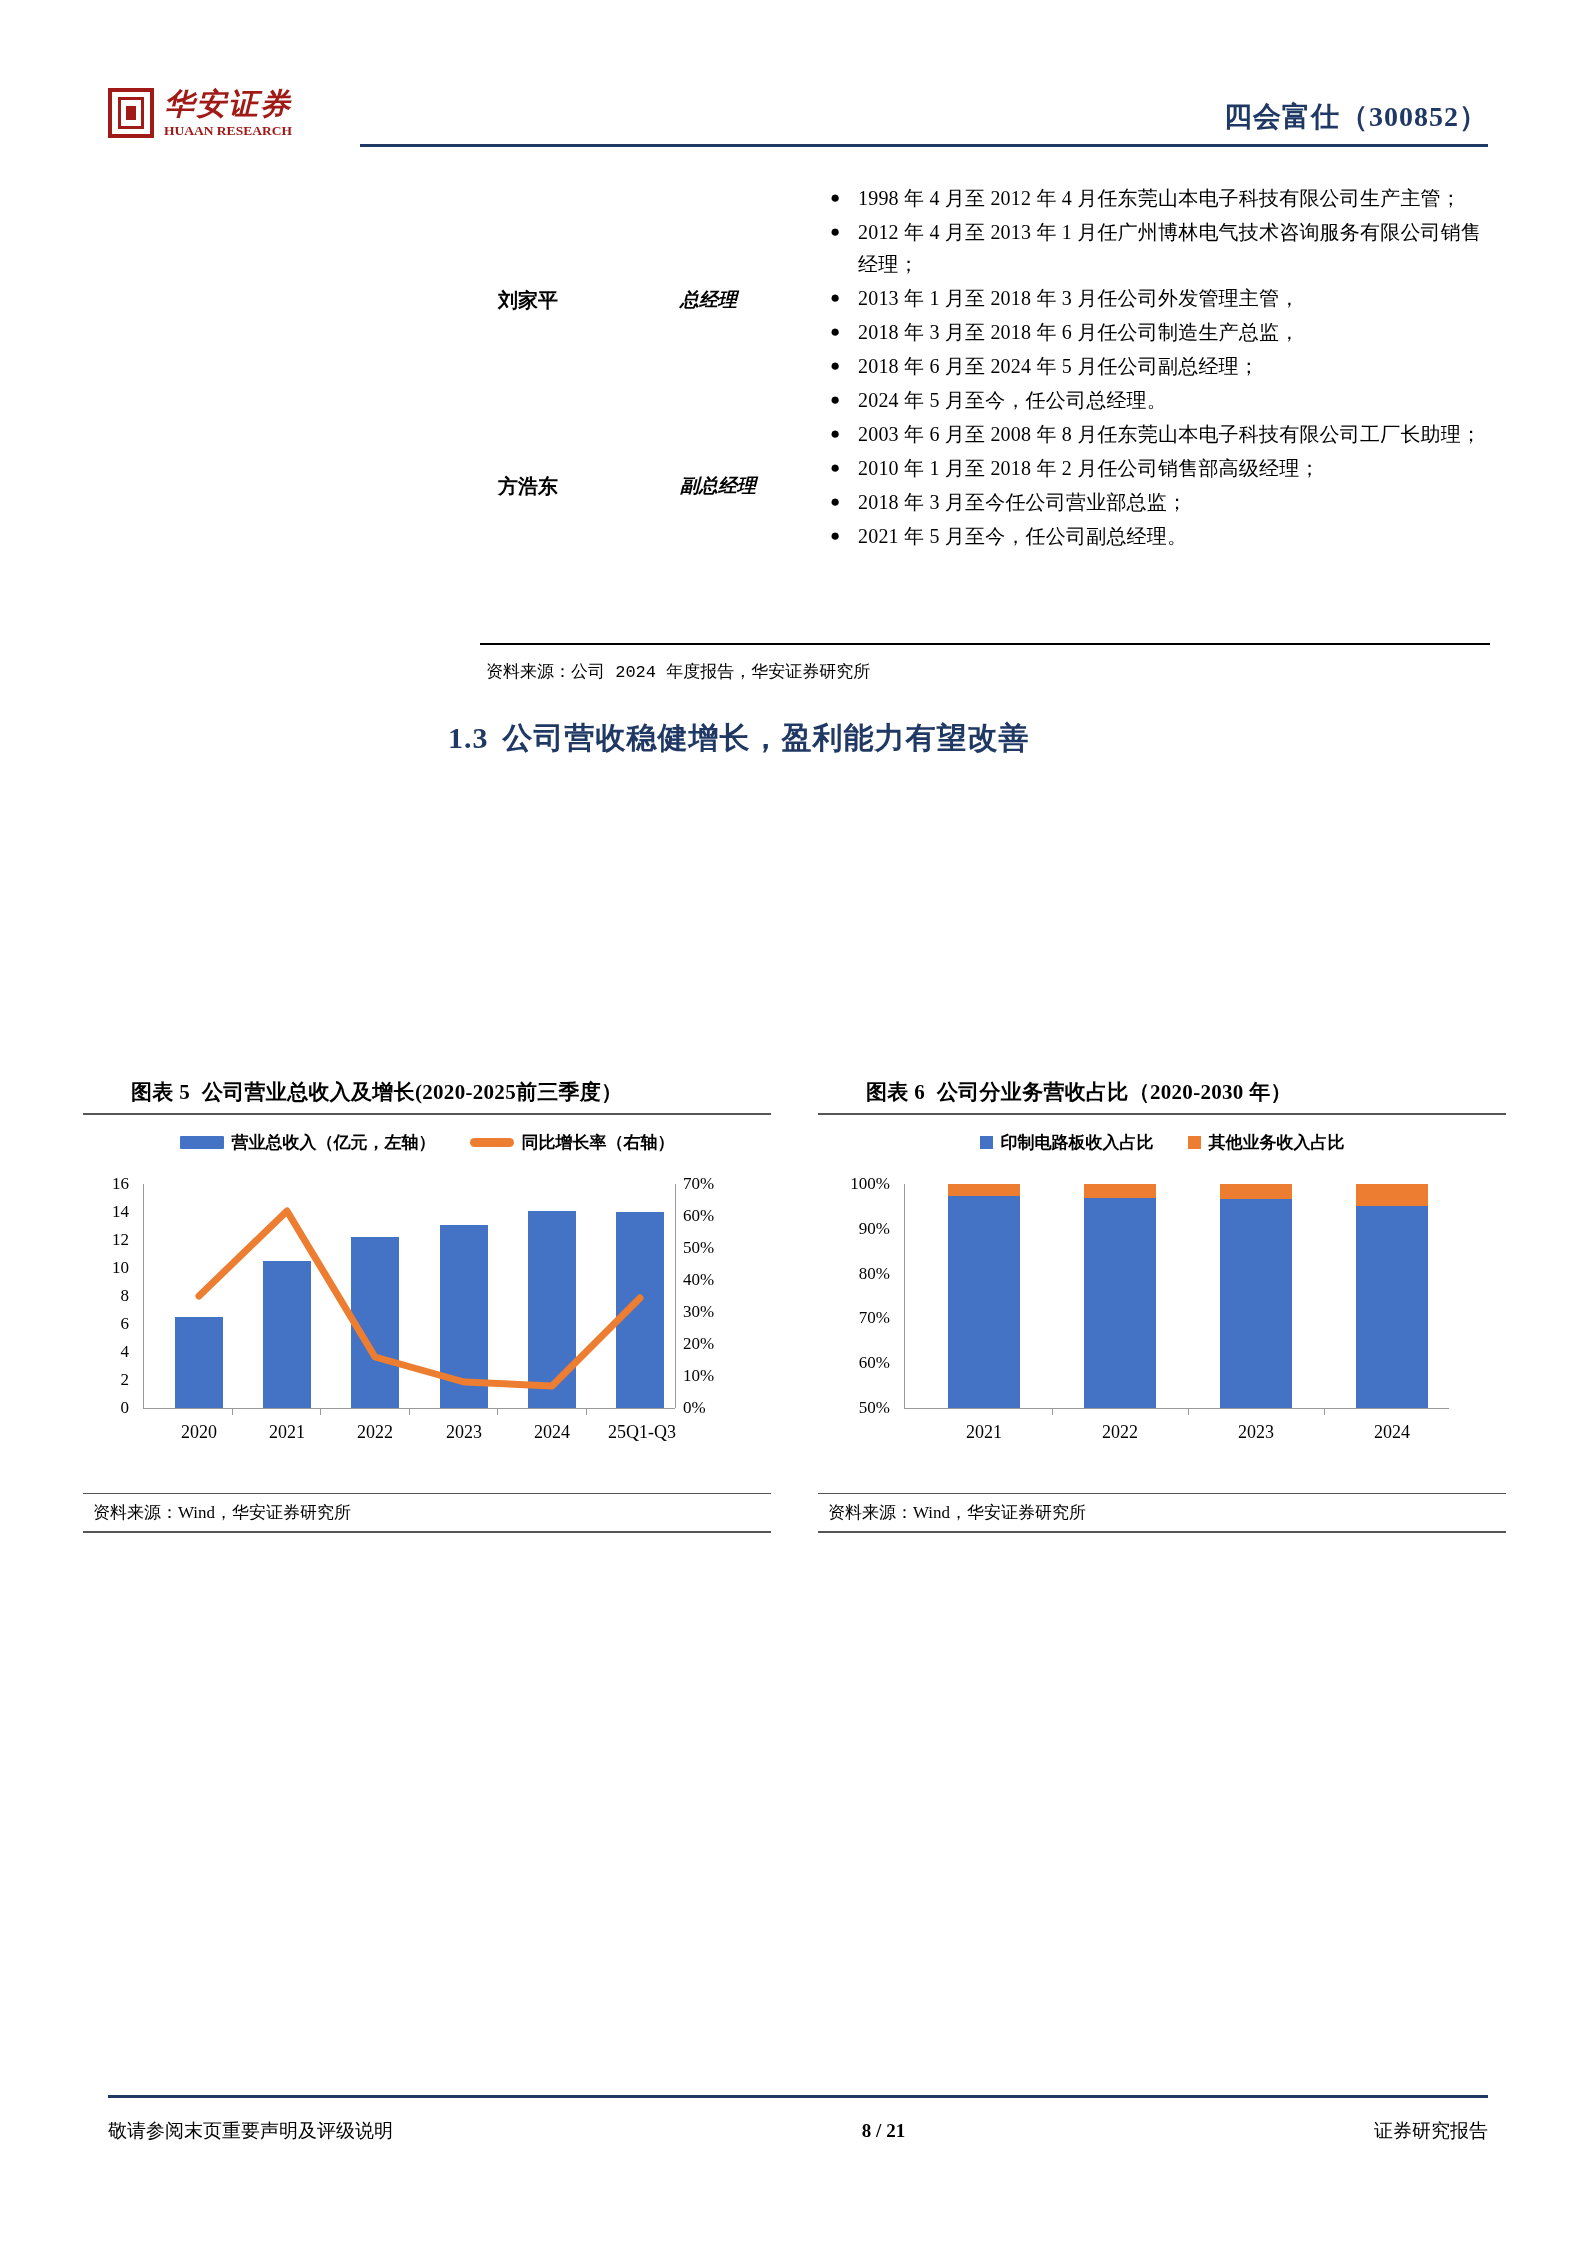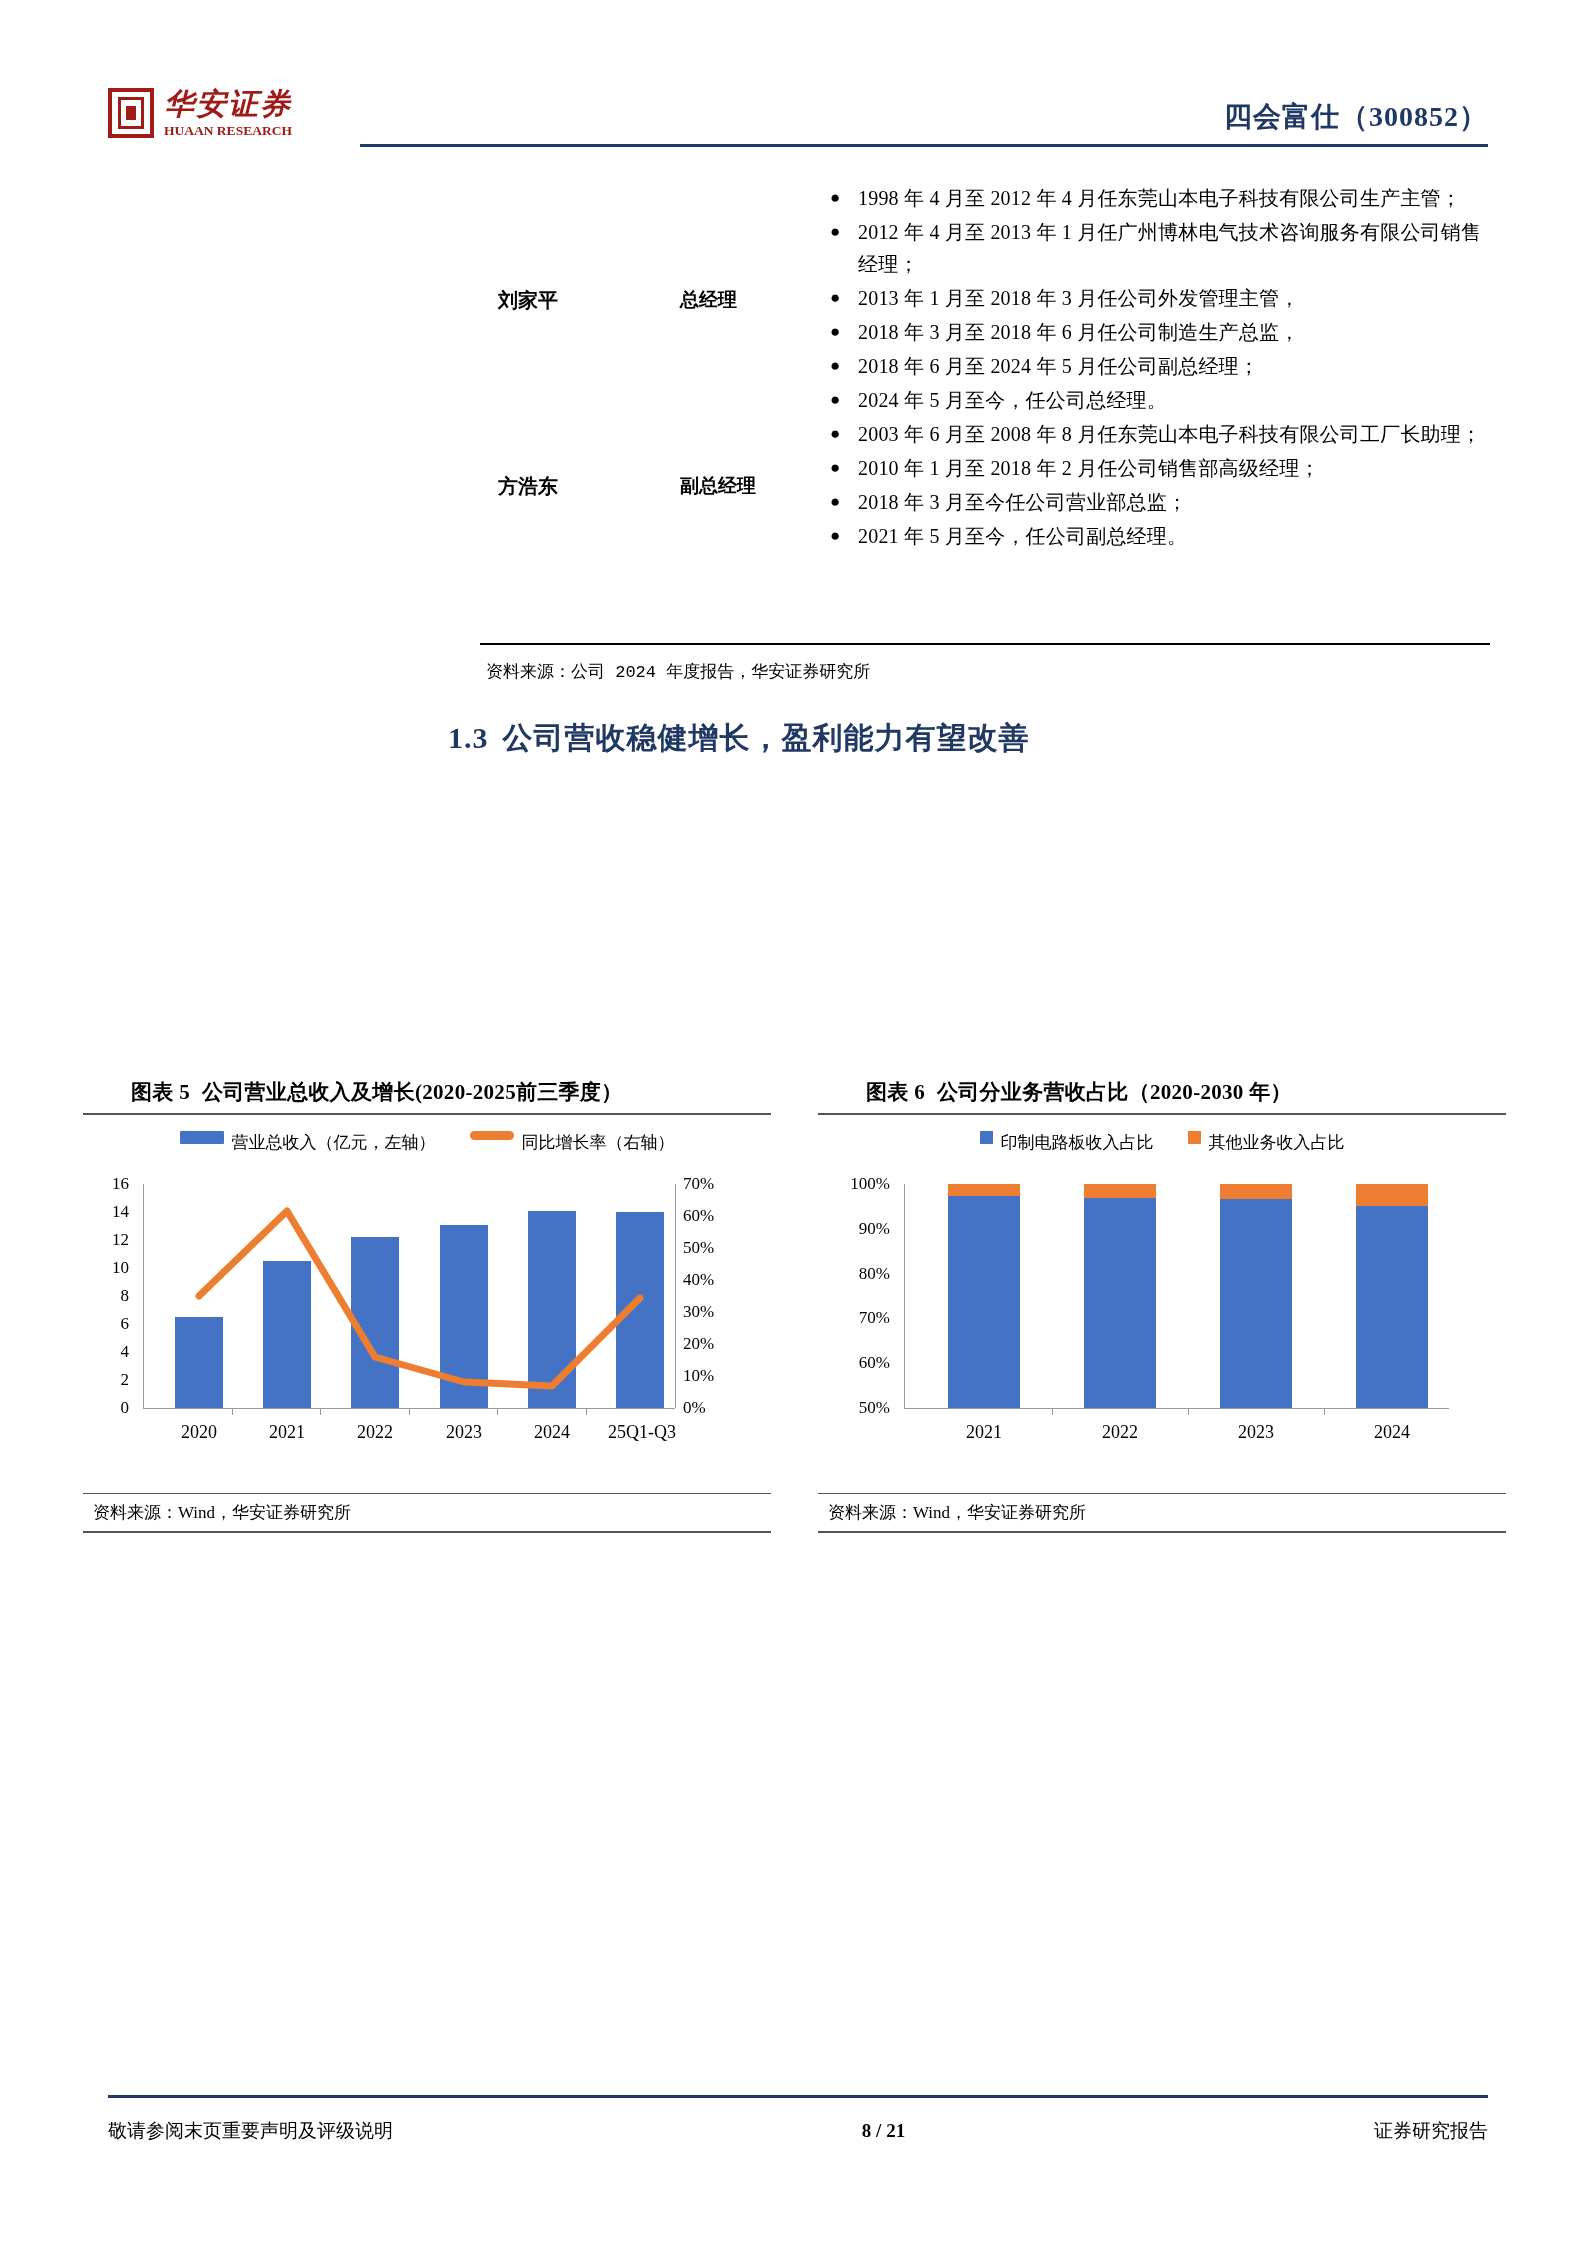--- a/index.html
+++ b/index.html
@@ -47,21 +47,21 @@
 
   
   .bio-table { position: absolute; left: 480px; top: 182px; width: 1010px; }
   .bio-row { display: flex; align-items: center; }
   .bio-name-cell {
     width: 200px; flex: 0 0 200px; text-align: left; padding-left: 18px;
     font-size: 20px; font-weight: bold; font-family: "Liberation Serif", serif;
   }
   .bio-title-cell {
     width: 150px; flex: 0 0 150px; text-align: left;
-    font-size: 19px; font-weight: bold; font-family: "Liberation Serif", serif;
+    font-size: 19px; font-weight: bold; font-family: "Liberation Serif", serif; font-style: italic;
   }
   .bio-items { flex: 1; }
   .bio-li { display: flex; align-items: flex-start; margin-bottom: 2px; }
   .bio-bullet {
     flex: 0 0 28px; font-size: 17px; line-height: 32px; color: #000;
     text-align: left;
   }
   .bio-text {
     font-size: 20px; line-height: 32px; font-family: "Liberation Serif", serif;
     letter-spacing: 0.2px;
@@ -106,21 +106,21 @@
     background: #fff; padding: 0;
   }
   .ex-source {
     border-top: 1.5px solid #555;
     font-size: 17px; padding: 7px 8px 7px 10px; font-family: "Liberation Serif", serif;
   }
   .chart-area { position: relative; height: 378px; }
 
   
   .legend { display: flex; justify-content: center; align-items: center; gap: 34px; padding-top: 16px; }
-  .legend-item { display: flex; gap: 8px; }
+  .legend-item { display: flex; align-items: center; gap: 8px; font-weight: bold; }
   .lg-swatch-bar { width: 44px; height: 13px; background: #4472C4; border-radius: 1px; }
   .lg-swatch-line { width: 44px; height: 9px; background: #ED7D31; border-radius: 5px; }
   .lg-swatch-sq { width: 13px; height: 13px; background: #4472C4; }
   .lg-swatch-sq.orange { background: #ED7D31; }
   .legend-label { font-size: 17px; font-family: "Liberation Serif", serif; }
 
   
   .plot { position: relative; margin: 12px 0 0 0; height: 300px; }
   .ytick {
     position: absolute; font-size: 17px; font-family: "Liberation Serif", serif;

